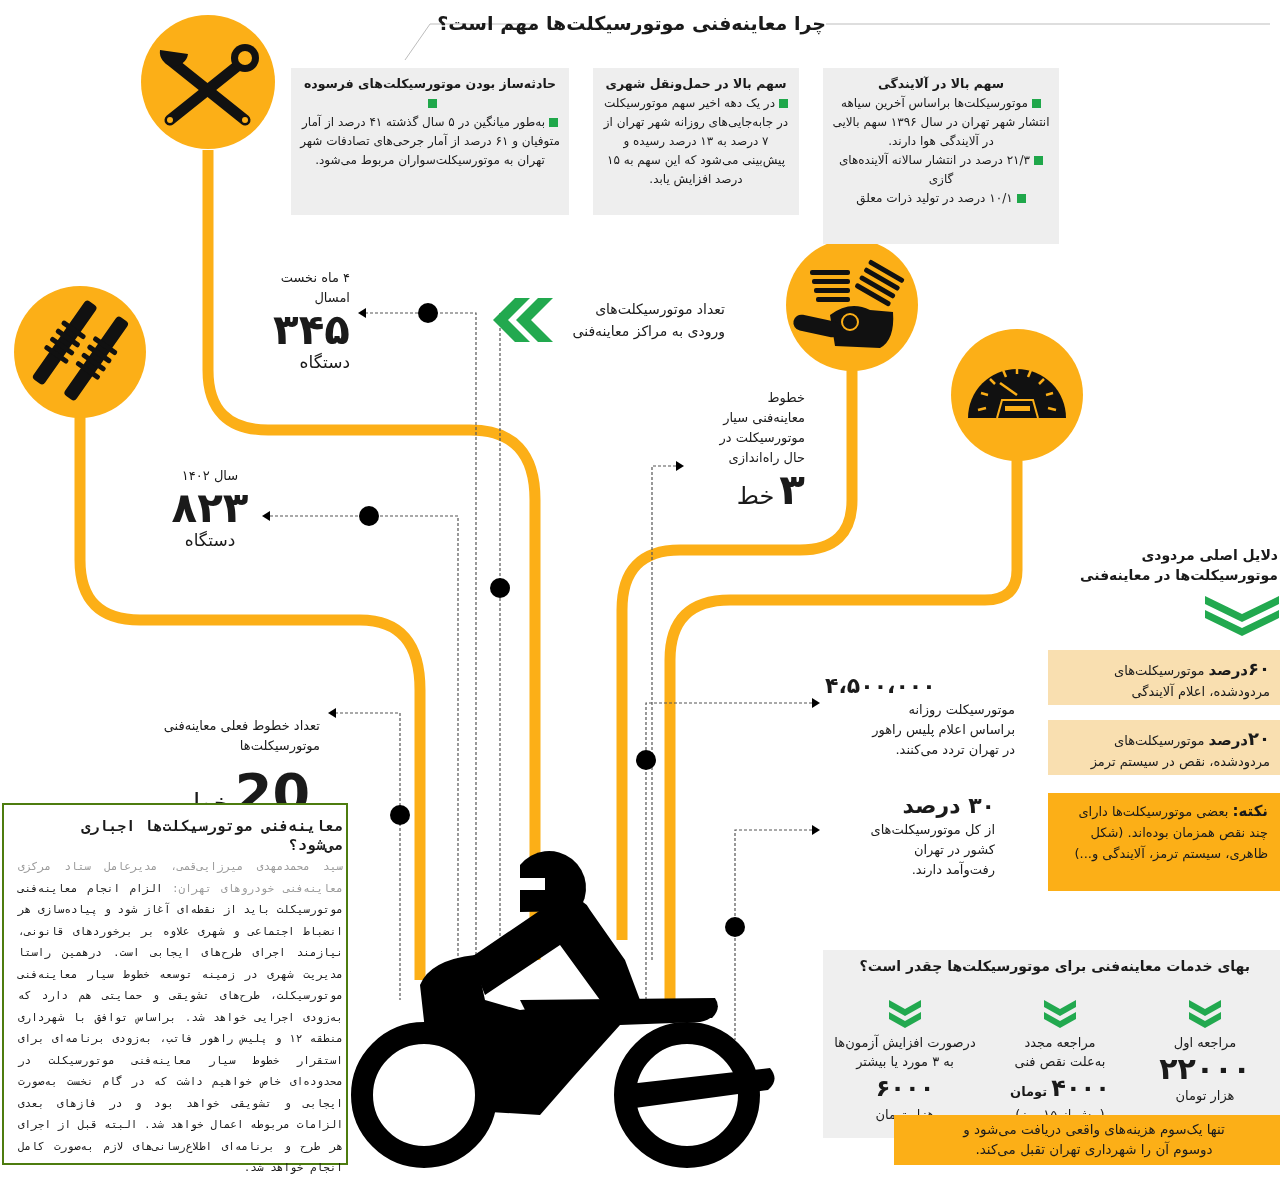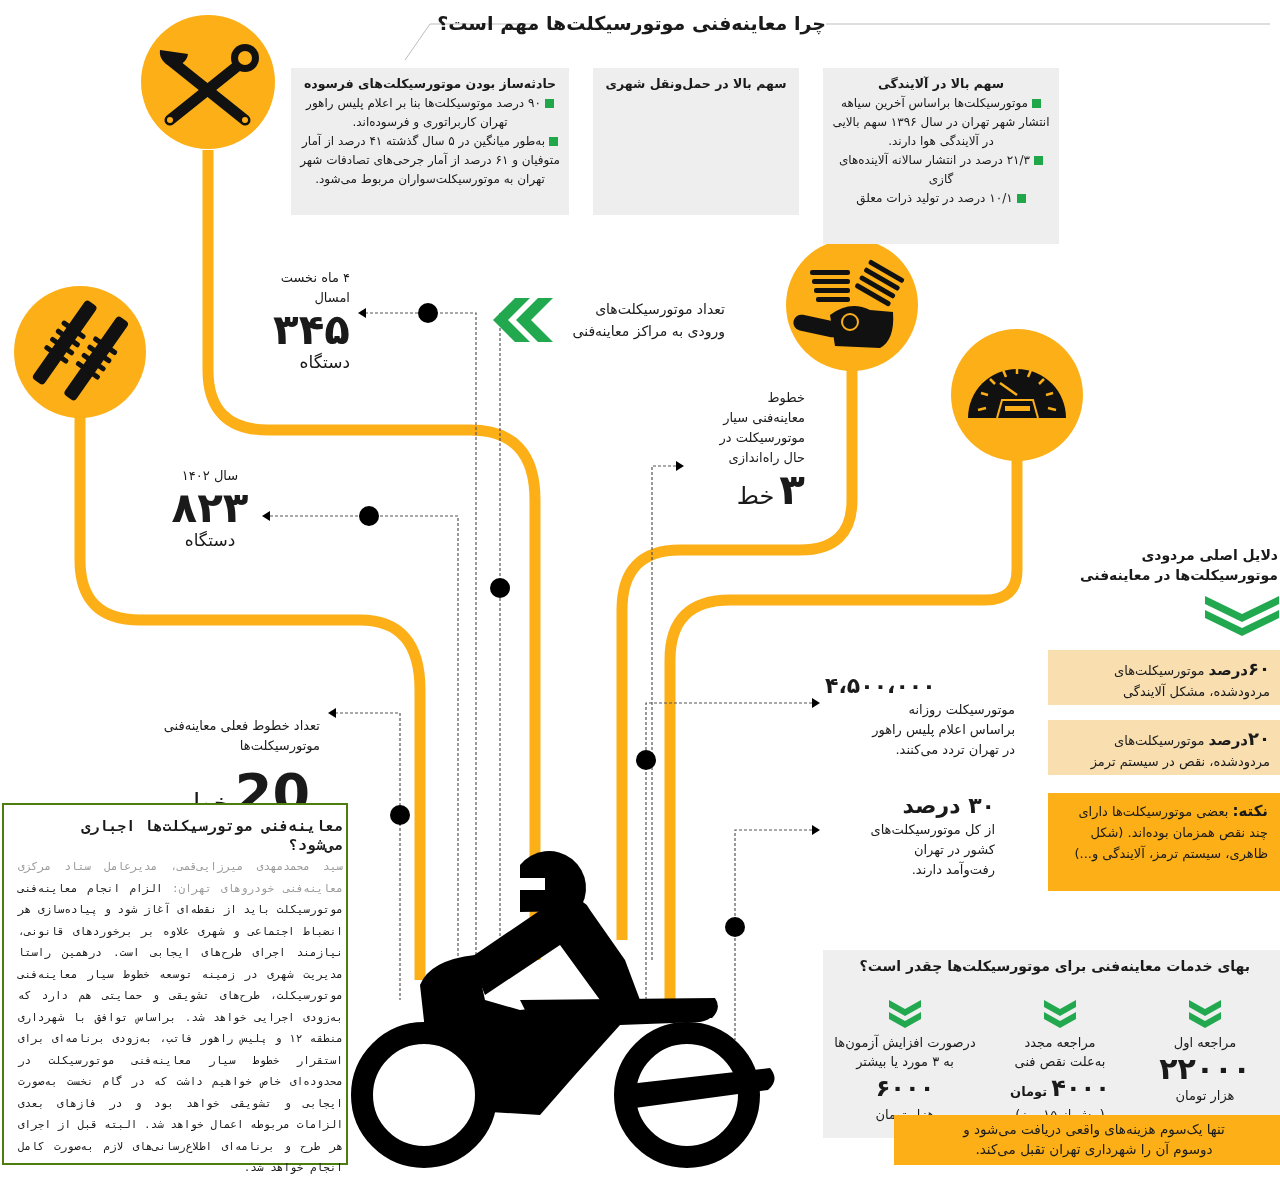--- a/index.html
+++ b/index.html
@@ -165,25 +165,26 @@
 
 <div class="abs graybox" style="left:815px; top:68px; width:236px; height:176px;margin-left:8px;">
   <h3>سهم بالا در آلایندگی</h3>
   <div><span class="bul"></span><span>موتورسیکلت‌ها براساس آخرین سیاهه انتشار شهر تهران در سال ۱۳۹۶ سهم بالایی در آلایندگی هوا دارند.</span></div>
   <div><span class="bul"></span><span>۲۱/۳ درصد در انتشار سالانه آلاینده‌های گازی</span></div>
   <div><span class="bul"></span><span>۱۰/۱ درصد در تولید ذرات معلق</span></div>
 </div>
 
 <div class="abs graybox" style="left:593px; top:68px; width:206px; height:147px;">
   <h3>سهم بالا در حمل‌ونقل شهری</h3>
+  <div><span class="bul"></span><span>در یک دهه اخیر سهم موتورسیکلت در جابه‌جایی‌های روزانه شهر تهران از ۷ درصد به ۱۳ درصد رسیده و پیش‌بینی می‌شود که این سهم به ۱۵ درصد افزایش یابد.</span></div>
 </div>
 
 <div class="abs graybox" style="left:291px; top:68px; width:278px; height:147px;">
   <h3>حادثه‌ساز بودن موتورسیکلت‌های فرسوده</h3>
-  <div><span class="bul"></span><span>۹۰ درصد موتوسیکلت‌ها بنا بر اعلام پلیس راهور تهران کاربراتوری و فرسوده‌اند.</span></div>
+  <div><span class="bul"></span></div>
   <div><span class="bul"></span><span>به‌طور میانگین در ۵ سال گذشته ۴۱ درصد از آمار متوفیان و ۶۱ درصد از آمار جرحی‌های تصادفات شهر تهران به موتورسیکلت‌سواران مربوط می‌شود.</span></div>
 </div>
 
 <div class="abs stat-text" style="left:545px; top:298px; width:180px; font-size:14px; line-height:22px;">
   <div>تعداد موتورسیکلت‌های</div>
   <div>ورودی به مراکز معاینه‌فنی</div>
 </div>
 
 <div class="abs" style="left:250px; top:268px; width:100px; text-align:right;">
   <div class="stat-text">۴ ماه نخست</div>
@@ -235,21 +236,21 @@
   <div>دلایل اصلی مردودی</div>
   <div>موتورسیکلت‌ها در معاینه‌فنی</div>
 </div>
 <svg class="abs" style="left:1205px; top:596px;" width="74" height="40" viewBox="0 0 74 40">
   <polygon points="0,0 37,18 74,0 74,8 37,26 0,8" fill="#22a94f"></polygon>
   <polygon points="0,14 37,32 74,14 74,22 37,40 0,22" fill="#22a94f"></polygon>
 </svg>
 
 <div class="abs peach" style="left:1048px; top:650px; width:232px; height:55px;">
   <b>۶۰</b><b style="font-size:15px;">درصد</b>
-  <span>موتورسیکلت‌های مردودشده، مشکل آلایندگی</span>
+  <span>موتورسیکلت‌های مردودشده، اعلام آلایندگی</span>
 </div>
 <div class="abs peach" style="left:1048px; top:720px; width:232px; height:55px;">
   <b>۲۰</b><b style="font-size:15px;">درصد</b>
   <span>موتورسیکلت‌های مردودشده، نقص در سیستم ترمز</span>
 </div>
 <div class="abs orange" style="left:1048px; top:793px; width:232px; height:98px;">
   <b style="font-size:15px;">نکته:</b>
   <span>بعضی موتورسیکلت‌ها دارای چند نقص همزمان بوده‌اند. (شکل ظاهری، سیستم ترمز، آلایندگی و...)</span>
 </div>
 

